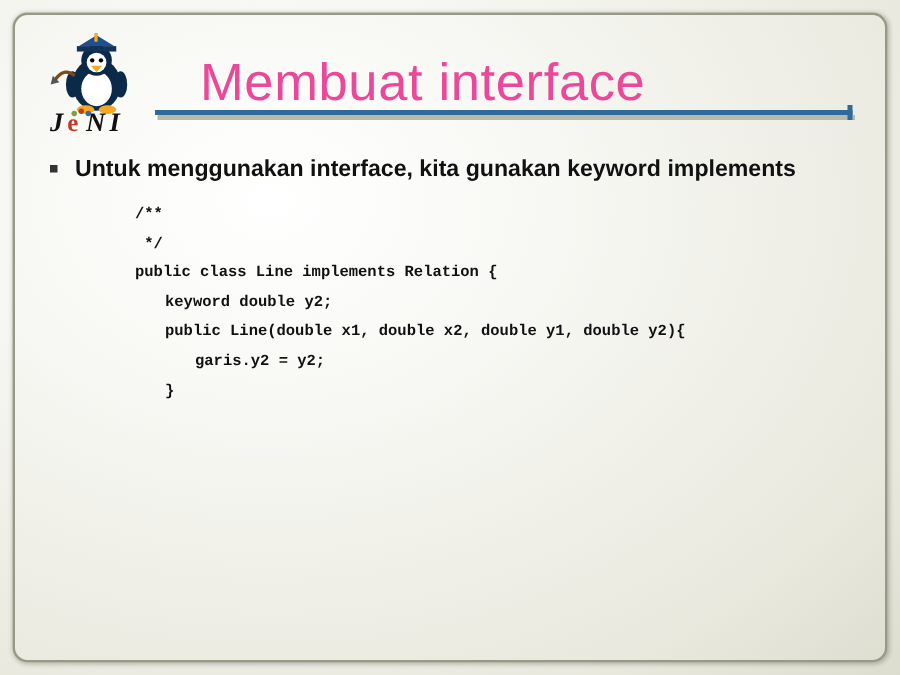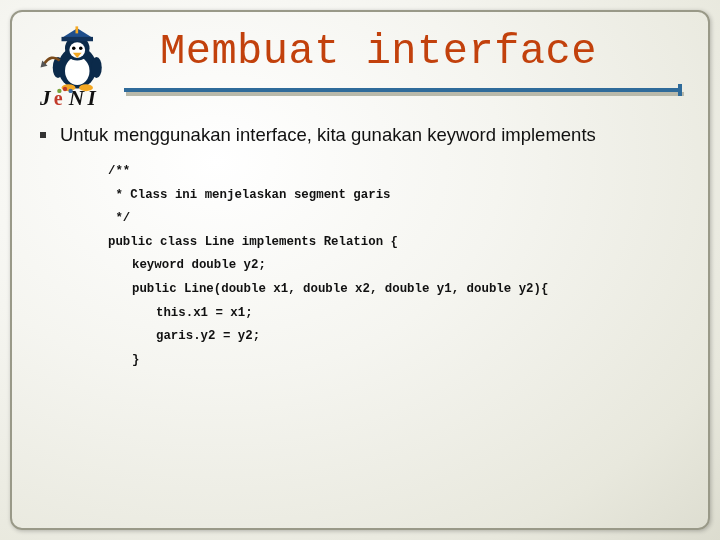--- a/index.html
+++ b/index.html
@@ -30,26 +30,25 @@
   }
   .logo-mascot svg { width: 100%; height: 100%; }
   .logo-jeni {
     position: absolute;
     top: 56px; left: 6px;
     width: 100px; height: 34px;
   }
   .logo-jeni svg { width: 100%; height: 100%; }
   .title {
     position: absolute;
-    top: 2px; left: 126px;
+    top: 16px; left: 126px;
     font-size: 42px;
     font-weight: 400;
-    color: #c2410c;
+    color: #ec4899;
     letter-spacing: 0.5px;
-    font-family: Liberation Mono, monospace;
   }
   .title-underline {
     position: absolute;
     top: 62px; left: 90px; right: 4px;
     height: 10px;
   }
   .title-underline .shadow {
     position: absolute;
     top: 4px; left: 2px; right: -2px;
     height: 4px;
@@ -81,20 +80,21 @@
     width: 6px; height: 6px;
     background: #333;
     margin-top: 8px;
     margin-left: 6px;
     flex-shrink: 0;
   }
   .bullet-text {
     font-size: 18.5px;
     color: #111;
     line-height: 1.2;
+    font-weight: bold;
   }
   .code-block {
     margin-left: 74px;
     font-family: "Courier New", Courier, monospace;
     font-weight: bold;
     font-size: 12.4px;
     color: #111;
     line-height: 1.9;
   }
   .code-line { white-space: pre; }
@@ -149,23 +149,21 @@
   </div>
 
   <div class="content">
     <div class="bullet-row">
       <div class="square-bullet"></div>
       <div class="bullet-text">Untuk menggunakan interface, kita gunakan keyword implements</div>
     </div>
 
     <div class="code-block">
       <div class="code-line">/**</div>
-      <div class="code-line"> * Class ini menjelaskan segment garis</div>
       <div class="code-line"> */</div>
       <div class="code-line">public class Line implements Relation {</div>
       <div class="code-line i1">keyword double y2;</div>
       <div class="code-line i1">public Line(double x1, double x2, double y1, double y2){</div>
-      <div class="code-line i2">this.x1 = x1;</div>
       <div class="code-line i2">garis.y2 = y2;</div>
       <div class="code-line i1">}</div>
     </div>
   </div>
 </div>
 
 </body></html>

